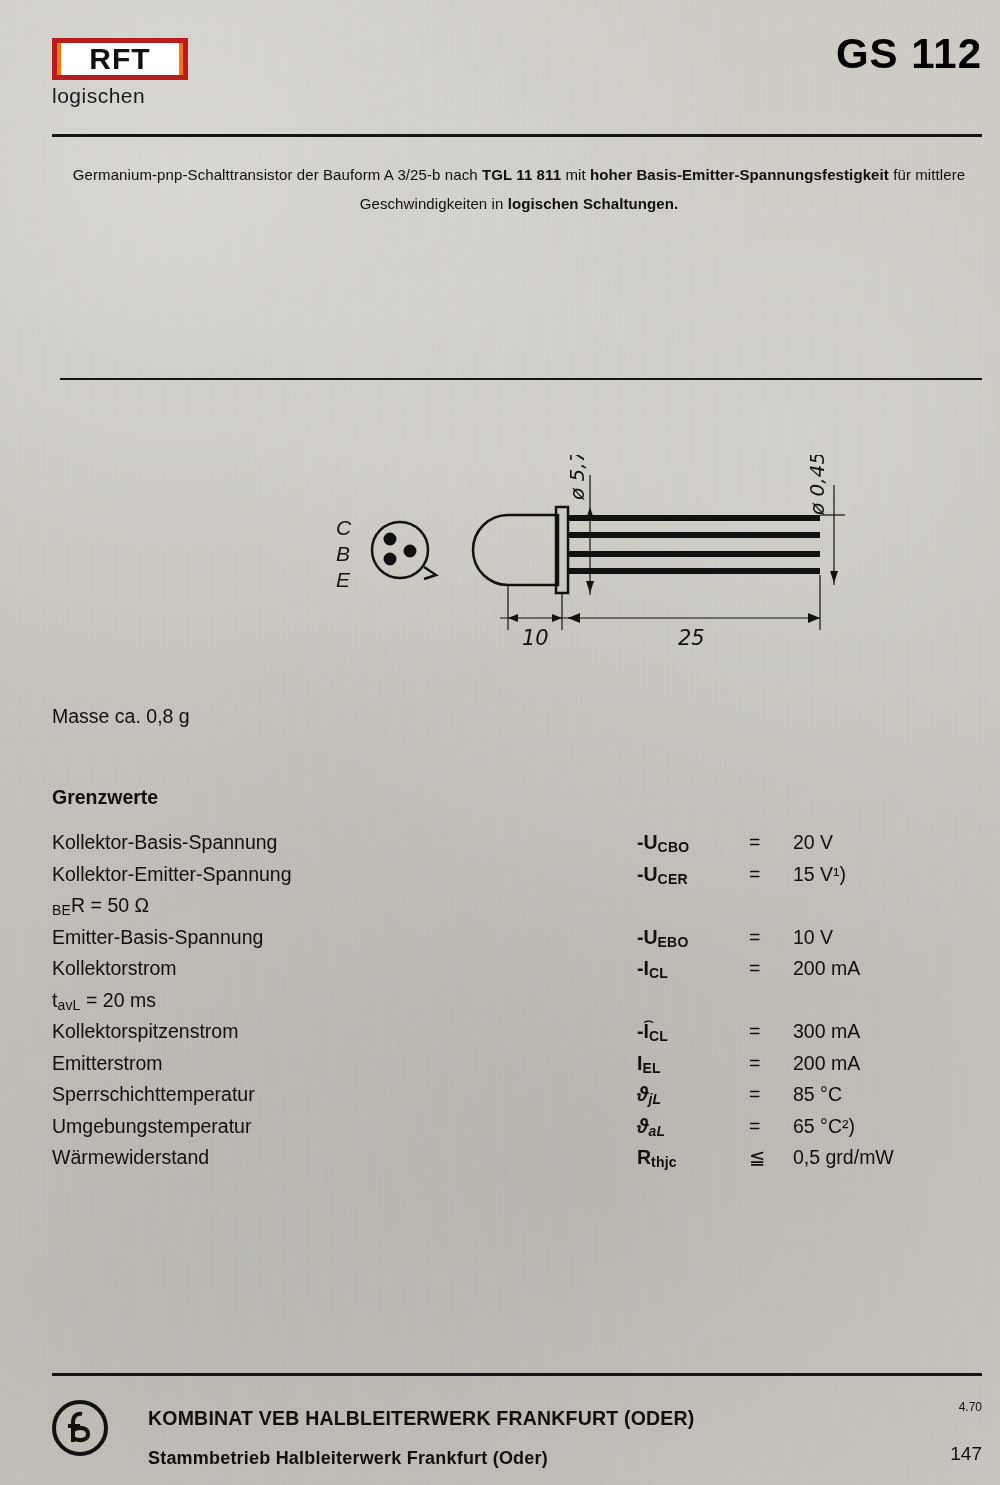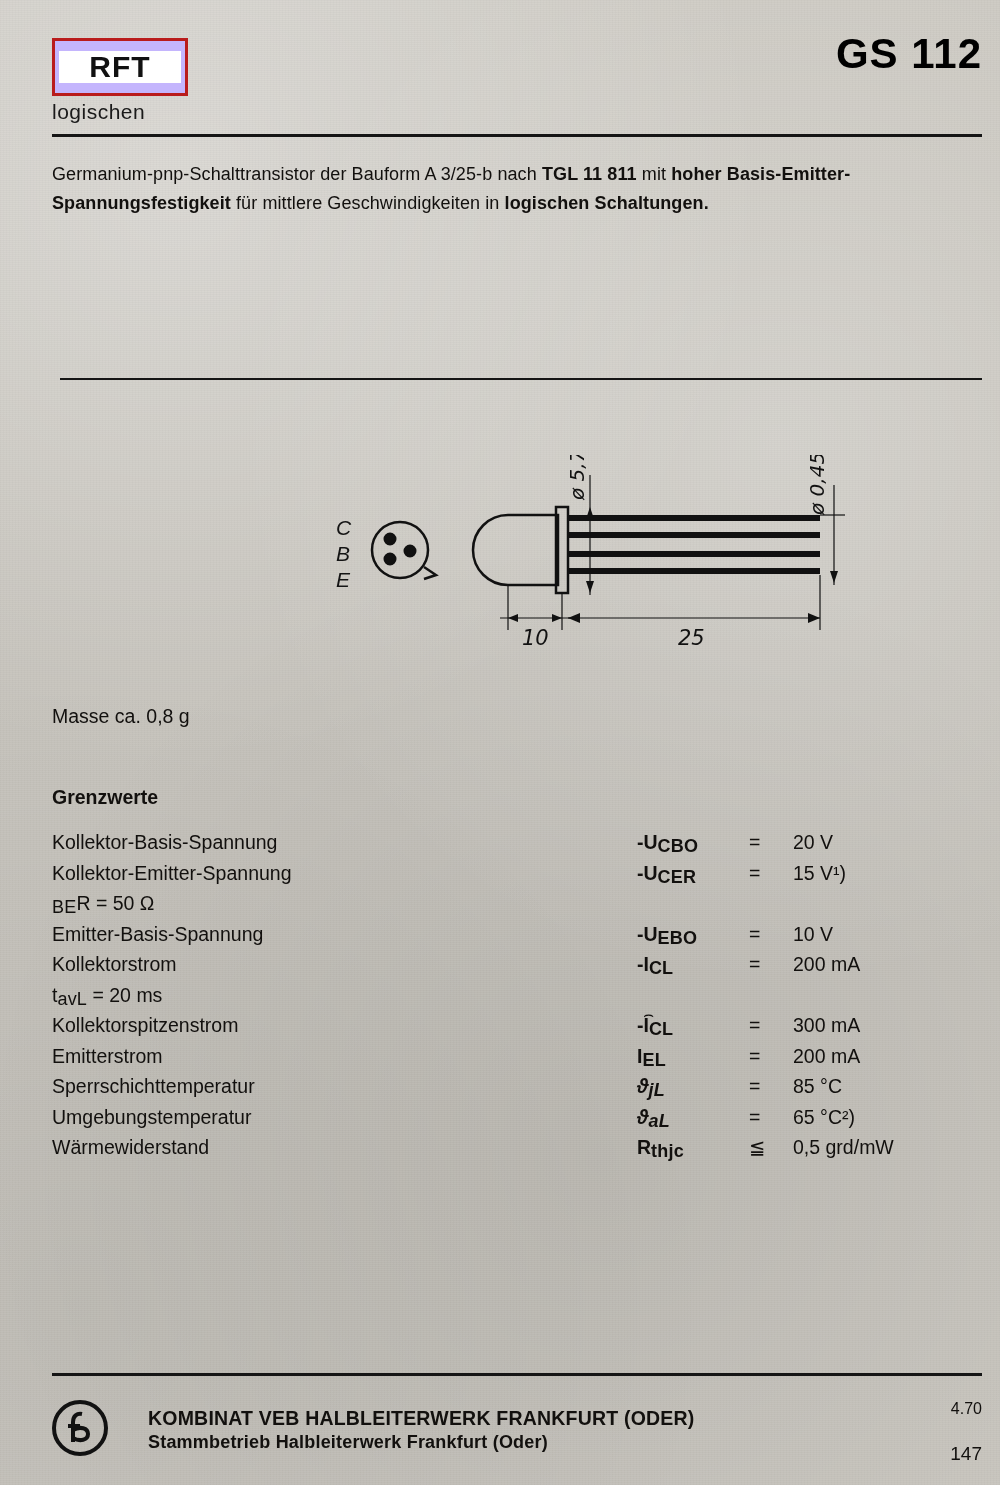--- a/index.html
+++ b/index.html
@@ -41,23 +41,23 @@
   }
 
   
   .rft-logo {
     position: absolute;
     left: 52px;
     top: 38px;
     width: 136px;
   }
   .rft-box {
-    border: 3px solid #b91c1c;
-    background: #c4b5fd;
-    padding: 10px 4px;
+    border: 5px solid #b91c1c;
+    background: #f97316;
+    padding: 0 4px;
     display: block;
   }
   .rft-inner {
     background: #fff;
     color: #111;
     font-weight: bold;
     font-size: 30px;
     letter-spacing: 1px;
     text-align: center;
     line-height: 32px;
@@ -85,23 +85,24 @@
   }
   .rule-top      { left: 52px; right: 18px; top: 134px; height: 3px; }
   .rule-mid      { left: 60px; right: 18px; top: 378px; height: 2px; }
   .rule-bottom   { left: 52px; right: 18px; top: 1373px; height: 3px; }
 
   .intro {
     position: absolute;
     left: 52px;
     right: 14px;
     top: 160px;
-    font-size: 18px;
+    font-size: 15px;
     line-height: 29px;
     letter-spacing: 0.1px;
+    text-align: center;
   }
   .intro b { font-weight: bold; }
 
   
   .drawing {
     position: absolute;
     left: 300px;
     top: 455px;
     width: 620px;
     height: 220px;
@@ -140,21 +141,21 @@
   table.params td {
     padding: 0 0 0 0;
     vertical-align: baseline;
     line-height: 29.5px;
     white-space: nowrap;
   }
   td.c-name  { width: 585px; }
   td.c-sym   { width: 112px; font-weight: bold; }
   td.c-rel   { width: 44px; }
   td.c-val   { width: 180px; }
-  .sub { font-size: 18px; vertical-align: baseline; position: relative; top: 3px; letter-spacing: 0.2px; }
+  .sub { font-size: 14px; vertical-align: baseline; position: relative; top: 3px; letter-spacing: 0.2px; }
   .row-gap td { padding-top: 14px; }
   .ital { font-style: italic; }
   .hat-wrap { position: relative; display: inline-block; }
   .hat-wrap .hat {
     position: absolute;
     left: 6px;
     top: -11px;
     font-size: 17px;
     font-weight: normal;
   }
@@ -173,28 +174,28 @@
     top: 1407px;
   }
   .footer-line1 {
     font-size: 19.5px;
     font-weight: bold;
     letter-spacing: 0.2px;
   }
   .footer-line2 {
     font-size: 18px;
     font-weight: bold;
-    margin-top: 2px;
+    margin-top: 18px;
     letter-spacing: 0.2px;
   }
   .date-code {
     position: absolute;
     right: 18px;
     top: 1400px;
-    font-size: 16px;
+    font-size: 12px;
     text-align: center;
   }
   .page-number {
     position: absolute;
     right: 18px;
     top: 1443px;
     font-size: 19px;
     text-align: right;
   }
 </style>

